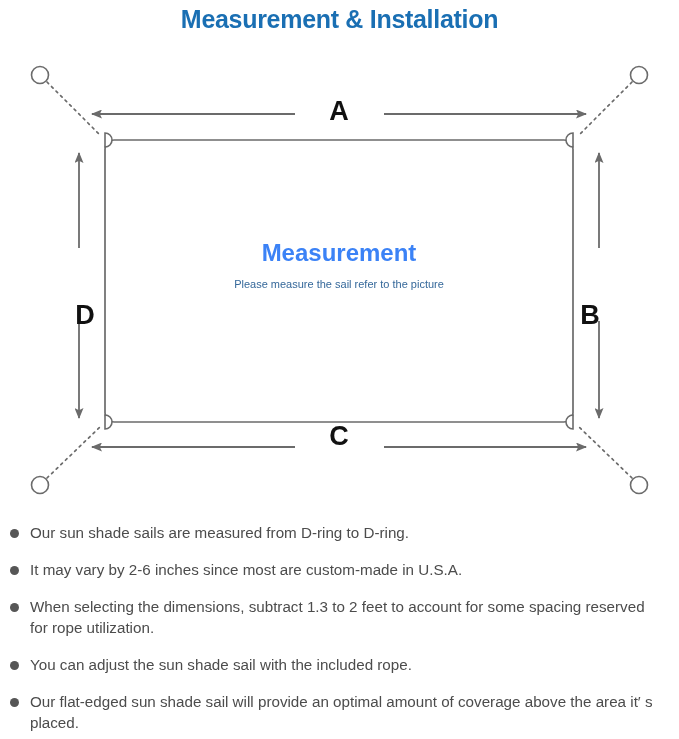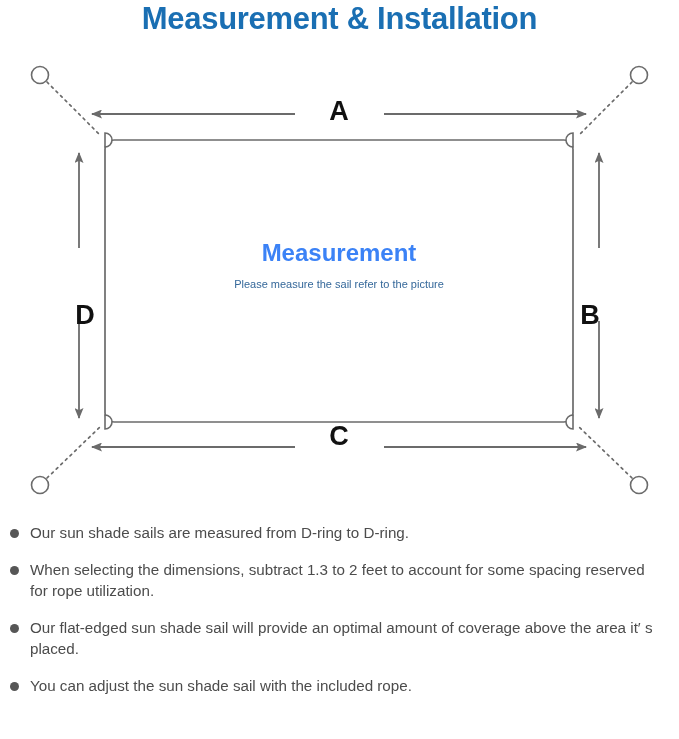--- a/index.html
+++ b/index.html
@@ -16,21 +16,21 @@
     -webkit-font-smoothing: antialiased;
   }
 
   
   .page-title {
     position: absolute;
     top: 0px;
     left: 0;
     width: 679px;
     text-align: center;
-    font-size: 31px;
+    font-size: 25px;
     font-weight: bold;
     color: #1a6fb3;
     letter-spacing: -0.3px;
     line-height: 38px;
     font-family: "Liberation Sans", sans-serif;
   }
 
   
   .diagram-wrap {
     position: absolute;
@@ -168,29 +168,33 @@
   <div class="dim-letter dim-d">D</div>
 </div>
 
 <div class="notes">
 
   <div class="note-row">
     <span class="note-bullet"></span>
     <span class="note-text">Our sun shade sails are measured from D-ring to D-ring.</span>
   </div>
 
+  <div class="note-row">
+    <span class="note-bullet"></span>
+    <span class="note-text">It may vary by 2-6 inches since most are custom-made in U.S.A.</span>
+  </div>
 
   <div class="note-row">
     <span class="note-bullet"></span>
     <span class="note-text">When selecting the dimensions, subtract 1.3 to 2 feet to account for some spacing reserved for rope utilization.</span>
   </div>
 
   <div class="note-row">
     <span class="note-bullet"></span>
+    <span class="note-text">You can adjust the sun shade sail with the included rope.</span>
+  </div>
+
+  <div class="note-row">
+    <span class="note-bullet"></span>
     <span class="note-text">Our flat-edged sun shade sail will provide an optimal amount of coverage above the area it′ s placed.</span>
   </div>
 
-  <div class="note-row">
-    <span class="note-bullet"></span>
-    <span class="note-text">You can adjust the sun shade sail with the included rope.</span>
-  </div>
-
 </div>
 
 </body></html>

